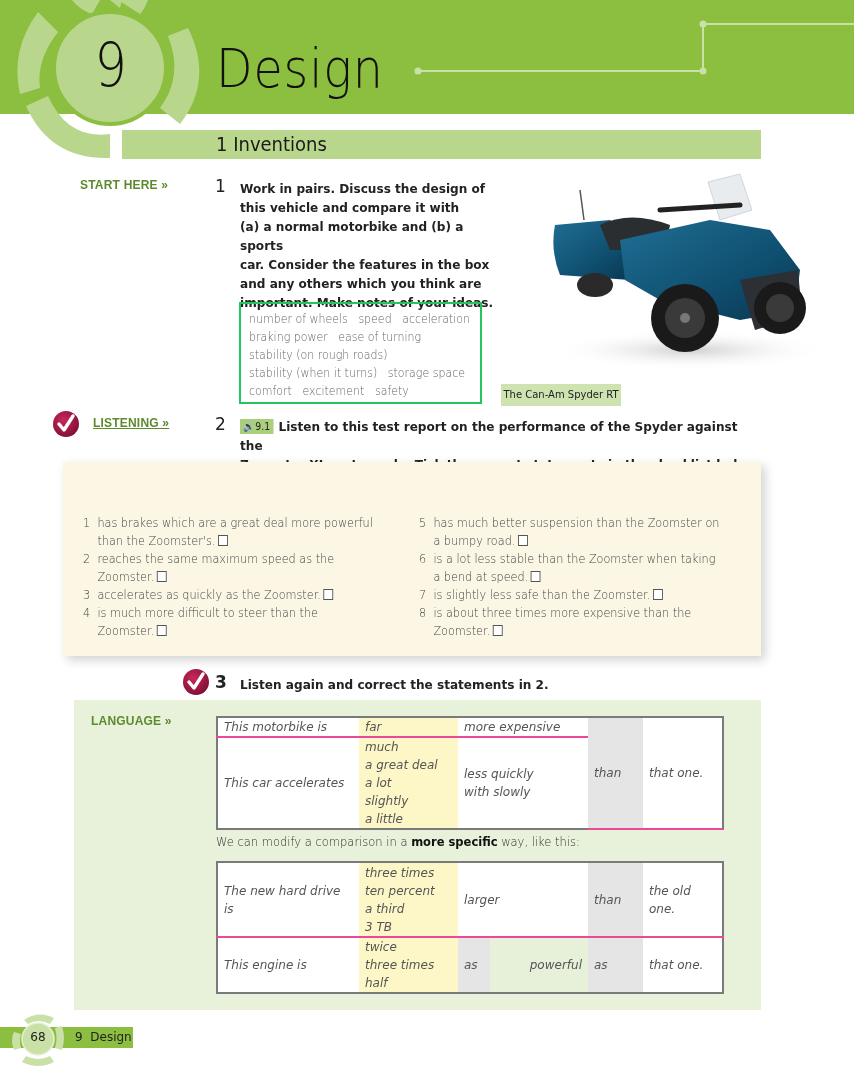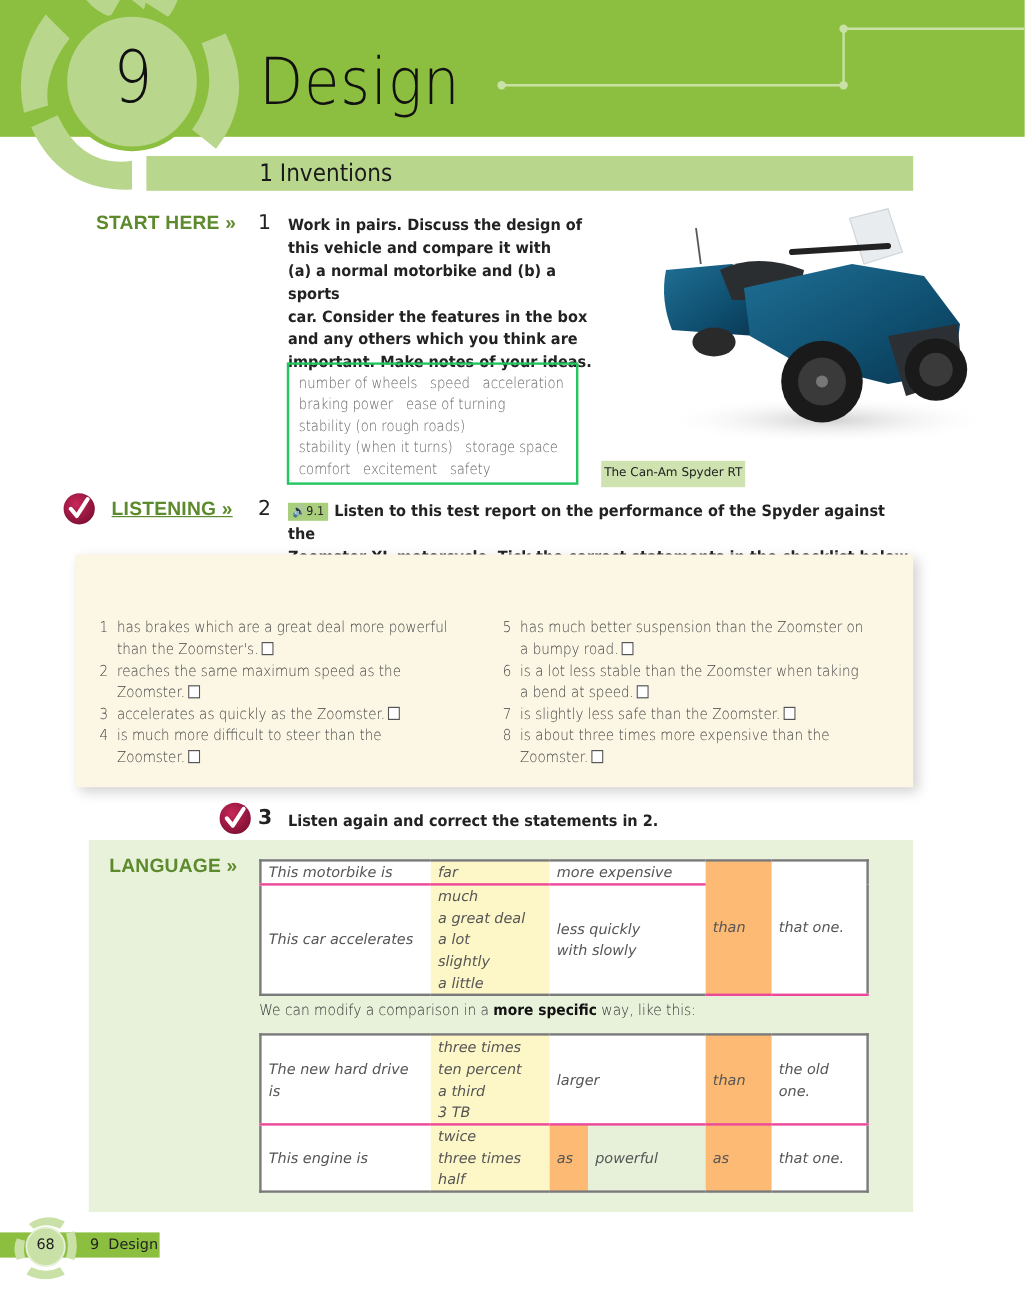--- a/index.html
+++ b/index.html
@@ -10,21 +10,21 @@
   .header-band { position: absolute; left: 0; top: 0; width: 854px; height: 114px; background: #8cbf40; }
   .deco-ring { position: absolute; left: 0; top: 0; width: 240px; height: 170px; }
   .chapter-num { position: absolute; left: 82px; top: 30px; width: 56px; font-family: "DejaVu Sans", sans-serif; font-weight: 200; font-size: 60px; line-height: 70px; color: #111; text-align: center; letter-spacing: -2px; transform: scaleX(0.85); }
   .chapter-title { position: absolute; left: 216px; top: 36px; font-family: "DejaVu Sans", sans-serif; font-size: 54px; line-height: 66px; color: #111; font-weight: 200; letter-spacing: 1px; transform: scaleX(0.88); transform-origin: left center; }
   .circuit { position: absolute; left: 0; top: 0; width: 854px; height: 114px; pointer-events: none; }
 
   .section-bar { position: absolute; left: 122px; top: 130px; width: 639px; height: 29px; background: #b8d78d; }
   .section-title { position: absolute; left: 216px; top: 131px; font-family: "DejaVu Sans", sans-serif; font-size: 20px; line-height: 26px; color: #1a1a1a; transform: scaleX(0.9); transform-origin: left center; }
 
   
-  .side-label { position: absolute; font-family: "Liberation Sans", sans-serif; font-weight: bold; font-size: 16px; color: #5c8a2c; letter-spacing: 0.2px; text-align: center; }
+  .side-label { position: absolute; font-family: "Liberation Sans", sans-serif; font-weight: bold; font-size: 12px; color: #5c8a2c; letter-spacing: 0.2px; text-align: center; }
   .ex-num { position: absolute; font-family: "DejaVu Sans", sans-serif; font-size: 17px; color: #222; }
   .ex-text { position: absolute; font-family: "DejaVu Sans", sans-serif; font-weight: bold; font-size: 13px; line-height: 19px; color: #222; transform: scaleX(0.93); transform-origin: left top; }
 
   
   .feature-box { position: absolute; left: 239px; top: 302px; width: 243px; height: 102px; border: 2px solid #22c55e; padding: 6px 0 0 8px; }
   .feature-line { font-family: "DejaVu Sans", sans-serif; font-size: 12.5px; line-height: 18px; color: #666; font-weight: 300; white-space: nowrap; transform: scaleX(0.88); transform-origin: left center; }
   .feature-line span { margin-right: 12px; }
 
   .vehicle-img { position: absolute; left: 540px; top: 170px; width: 300px; height: 205px; }
   .caption { position: absolute; left: 501px; top: 384px; width: 120px; height: 22px; background: #cfe3b0; font-family: "DejaVu Sans", sans-serif; font-size: 10px; line-height: 22px; text-align: center; color: #222; }
@@ -40,22 +40,22 @@
   .stmt-col { position: absolute; top: 52px; }
   .stmt { position: relative; padding-left: 16px; font-family: "DejaVu Sans", sans-serif; font-weight: 300; font-size: 12.5px; line-height: 18px; color: #444; transform: scaleX(0.9); transform-origin: left top; width: 360px; }
   .stmt .n { position: absolute; left: 0; top: 0; }
   .checkbox { display: inline-block; width: 11px; height: 11px; border: 1.4px solid #555; vertical-align: -1px; margin-left: 3px; background: #fff; }
 
   
   .lang-box { position: absolute; left: 74px; top: 700px; width: 687px; height: 310px; background: #e8f1d9; }
   .gtable { position: absolute; border: 2px solid #7a7a7a; background: #fff; border-collapse: collapse; table-layout: fixed; }
   .gtable td { font-family: "DejaVu Sans", sans-serif; font-style: italic; font-weight: 300; font-size: 12px; line-height: 18px; color: #555; padding: 0 6px; vertical-align: middle; }
   .gtable td.y { background: #fdf7c8; }
-  .gtable td.t { background: #fdba74; }
-  .gtable td.g { background: #e7f1da; }
+  .gtable td.t { background: #e5e5e5; }
+  .gtable td.g { background: #e7f1da; text-align: right; }
   .gtable tr.sep td { border-bottom: 2px solid #ec4899; }
   .modify-text { position: absolute; left: 216px; top: 834px; font-family: "DejaVu Sans", sans-serif; font-weight: 300; font-size: 12.5px; color: #333; transform: scaleX(0.92); transform-origin: left center; white-space: nowrap; }
   .modify-text b { font-weight: bold; color: #111; }
 
   
   .footer-bar { position: absolute; left: 0; top: 1027px; width: 133px; height: 21px; background: #8cbf40; }
   .footer-ring { position: absolute; left: 10px; top: 1010px; width: 56px; height: 56px; }
   .page-num { position: absolute; left: 22px; top: 1030px; width: 32px; text-align: center; font-family: "DejaVu Sans", sans-serif; font-size: 12px; color: #222; }
   .footer-title { position: absolute; left: 75px; top: 1030px; font-family: "DejaVu Sans", sans-serif; font-size: 12px; color: #222; }
 </style>

